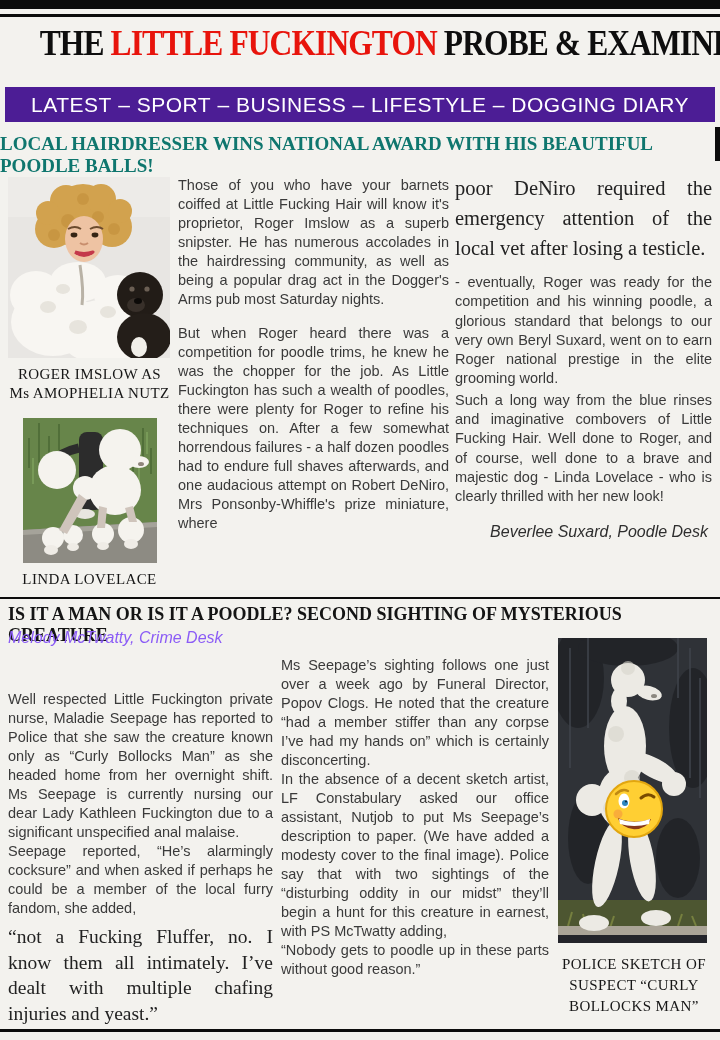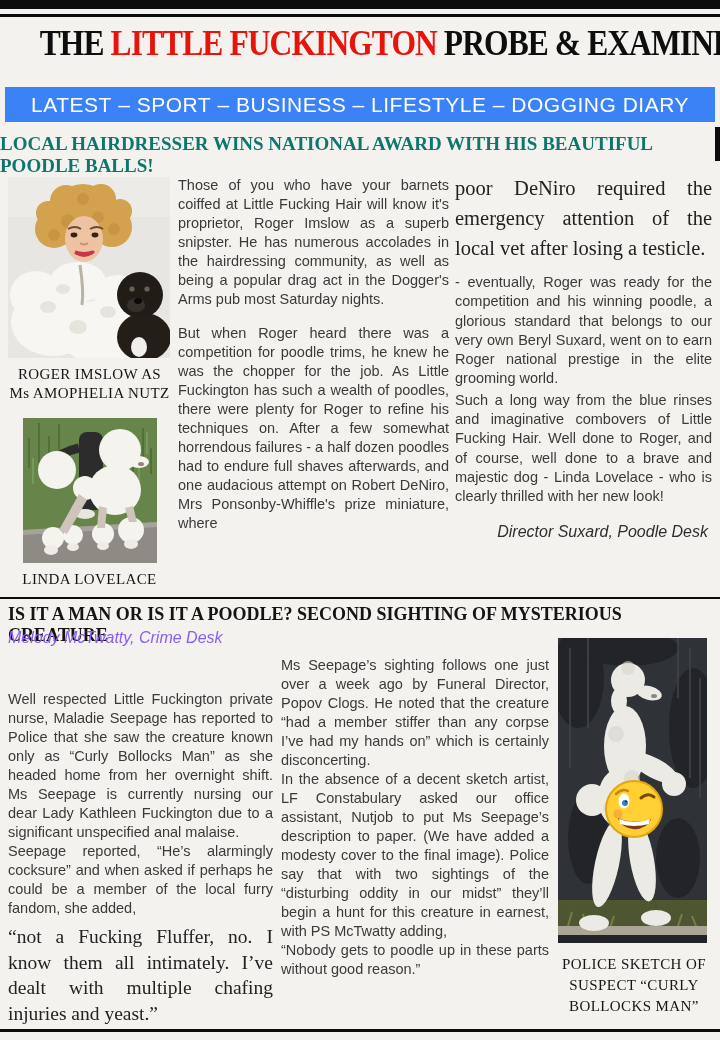--- a/index.html
+++ b/index.html
@@ -19,21 +19,21 @@
   .masthead {
     position:absolute; left:0; top:24px; width:720px; text-align:center;
     font-family:"Liberation Serif", serif; font-weight:bold; font-size:35px;
     color:#0e0e0e; white-space:nowrap;
   }
   .masthead .inner { display:inline-block; transform:scaleX(0.9); transform-origin:center; letter-spacing:-1px; }
   .masthead .red { color:#e8140c; }
 
   .nav {
     position:absolute; left:5px; top:87px; width:710px; height:35px;
-    background:#3b82f6; color:#ffffff; display:flex; align-items:center; justify-content:center;
+    background:#4c1d95; color:#ffffff; display:flex; align-items:center; justify-content:center;
     font-size:21px; letter-spacing:0.5px;
   }
   .nav span { white-space:pre; }
   .nav .item { cursor:pointer; }
 
   .h1 {
     position:absolute; left:0; top:133px; width:720px; 
     font-family:"Liberation Serif", serif; font-weight:bold; font-size:19px; color:#0f766e;
   }
   .h2 {
@@ -219,21 +219,21 @@
   <div class="col a1-col2 body-text">
     <p>Those of you who have your barnets coiffed at Little Fucking Hair will know it's proprietor, Roger Imslow as a superb snipster. He has numerous accolades in the hairdressing community, as well as being a popular drag act in the Dogger's Arms pub most Saturday nights.</p>
     <div class="gap"></div>
     <p>But when Roger heard there was a competition for poodle trims, he knew he was the chopper for the job. As Little Fuckington has such a wealth of poodles, there were plenty for Roger to refine his techniques on. After a few somewhat horrendous failures - a half dozen poodles had to endure full shaves afterwards, and one audacious attempt on Robert DeNiro, Mrs Ponsonby-Whiffle's prize miniature, where</p>
   </div>
 
   <div class="col a1-col3">
     <div class="pullquote1">poor DeNiro required the emergency attention of the local vet after losing a testicle.</div>
     <p class="small">- eventually, Roger was ready for the competition and his winning poodle, a glorious standard that belongs to our very own Beryl Suxard, went on to earn Roger national prestige in the elite grooming world.</p>
     <p class="small" style="margin-top:2px">Such a long way from the blue rinses and imaginative combovers of Little Fucking Hair. Well done to Roger, and of course, well done to a brave and majestic dog - Linda Lovelace - who is clearly thrilled with her new look!</p>
-    <div class="byline1">Director Suxard, Poodle Desk</div>
+    <div class="byline1">Beverlee Suxard, Poodle Desk</div>
   </div>
 
   <div class="bar divider1"></div>
 
   <div class="h2">IS IT A MAN OR IS IT A POODLE? SECOND SIGHTING OF MYSTERIOUS CREATURE</div>
   <div class="byline2">Melody McTwatty, Crime Desk</div>
 
   <div class="col a2-col1 body-text">
     <p>Well respected Little Fuckington private nurse, Maladie Seepage has reported to Police that she saw the creature known only as “Curly Bollocks Man” as she headed home from her overnight shift. Ms Seepage is currently nursing our dear Lady Kathleen Fuckington due to a significant unspecified anal malaise.</p>
     <p>Seepage reported, “He’s alarmingly cocksure” and when asked if perhaps he could be a member of the local furry fandom, she added,</p>

